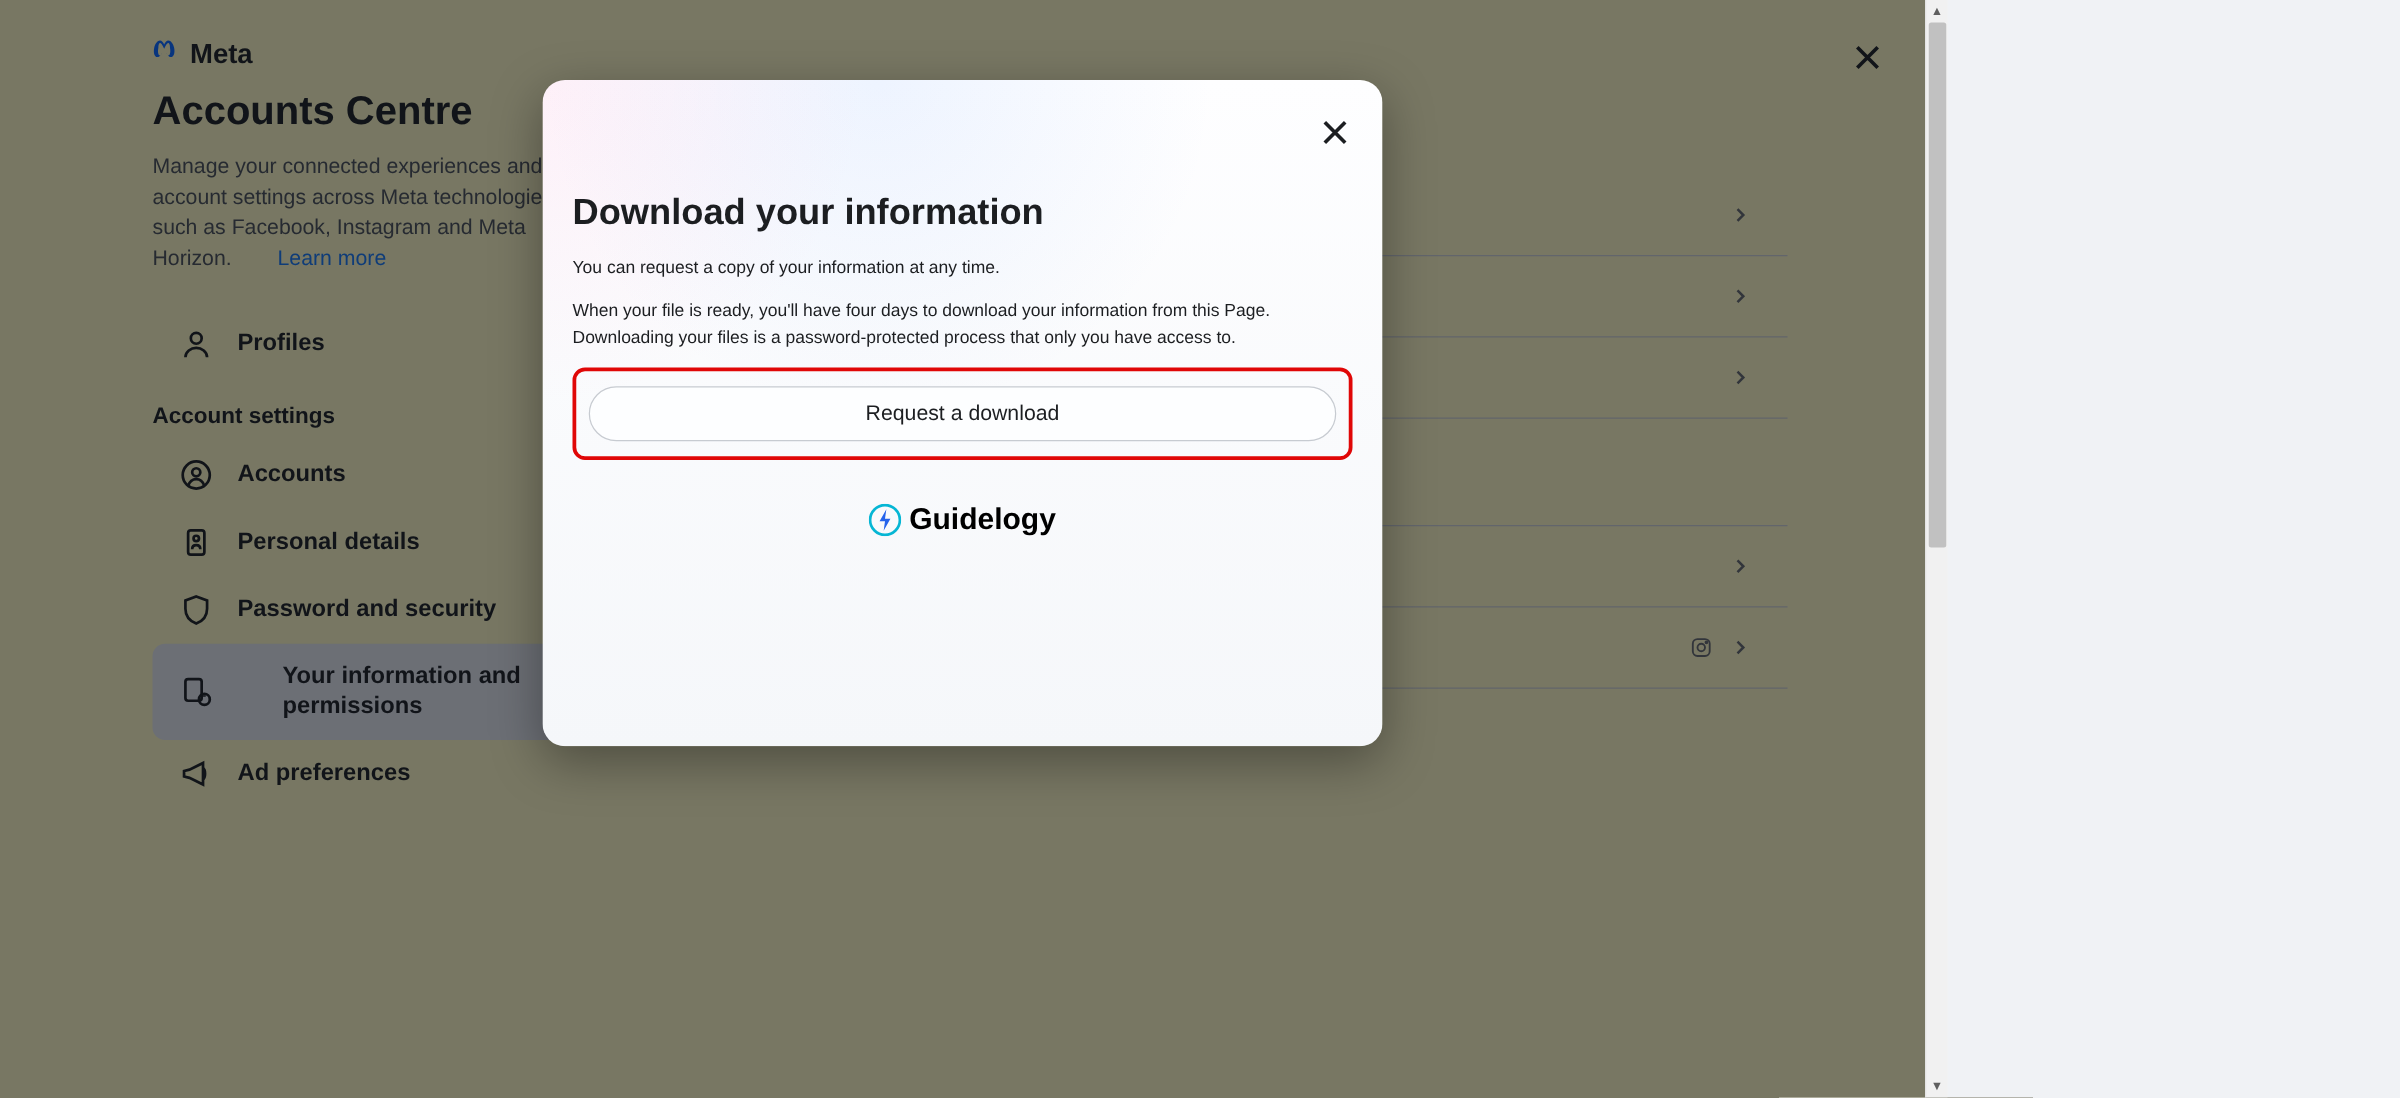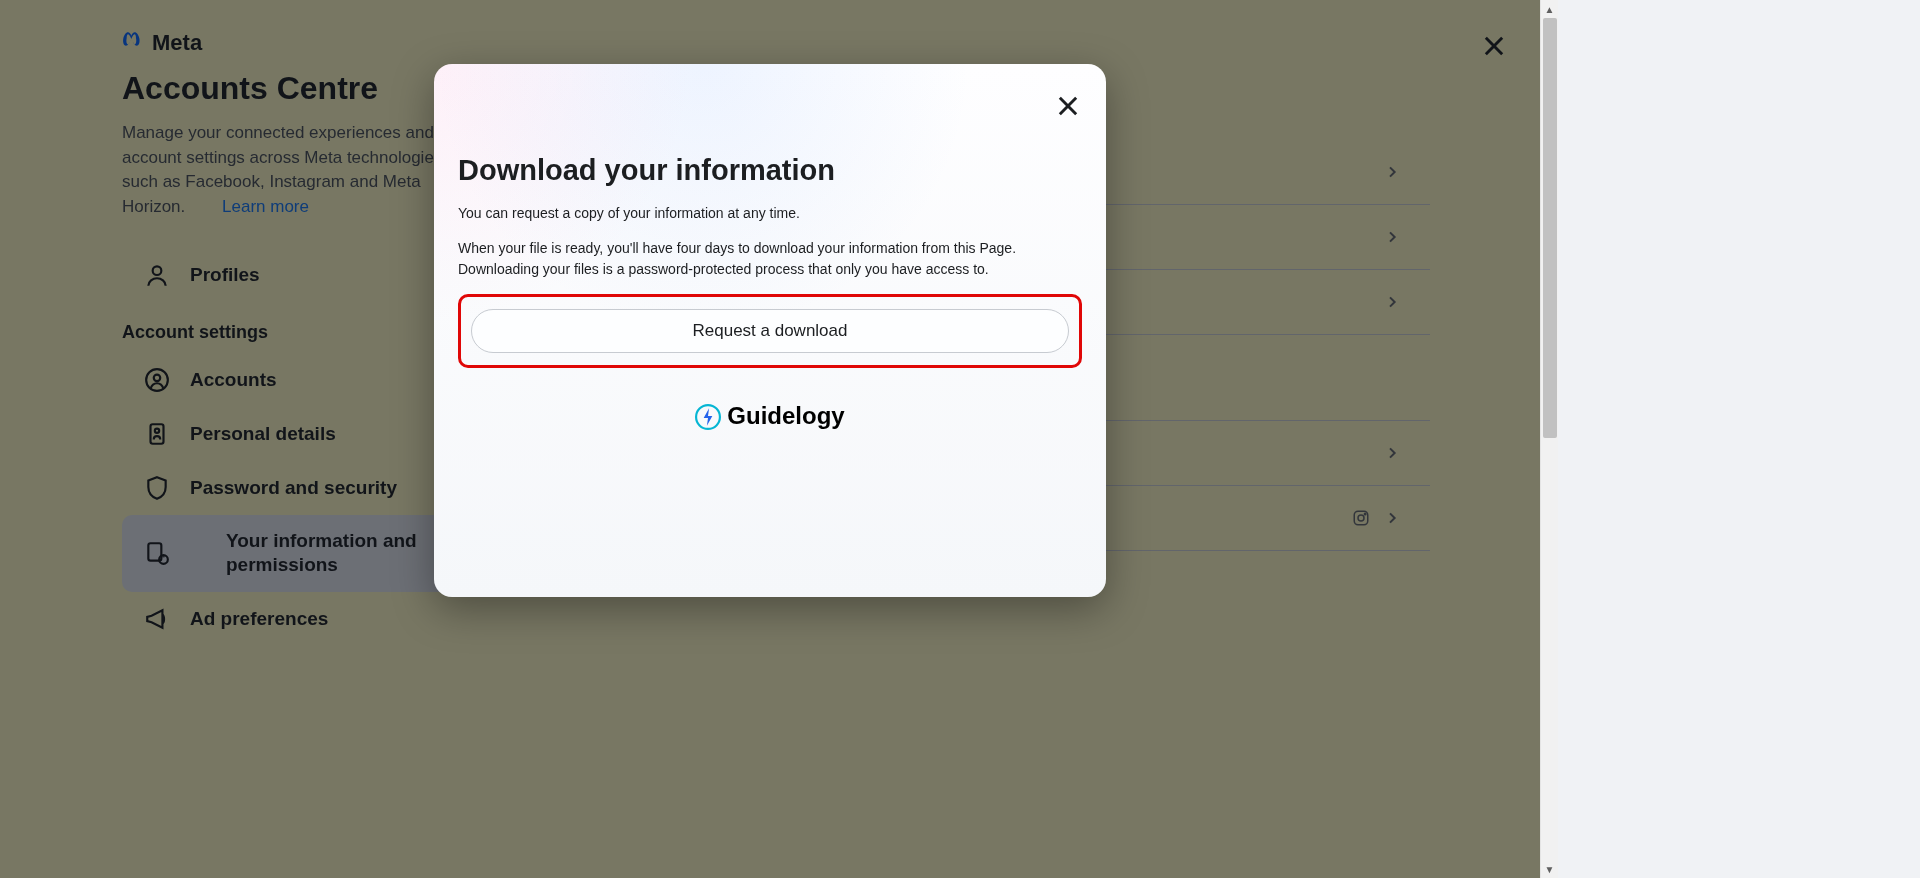--- a/index.html
+++ b/index.html
@@ -160,21 +160,21 @@
     border: 1px solid #c7cbd1;
     background: #fdfeff;
     font-size: 17px;
     font-weight: 500;
     color: #1c1e21;
     cursor: pointer;
   }
   .watermark {
     margin-top: 34px;
     display:flex;
-    align-items:flex-end;
+    align-items:center;
     justify-content:center;
     gap:6px;
   }
   .watermark-logo {
     width:26px; height:26px;
   }
   .watermark-text {
     font-size: 24px;
     font-weight: 800;
     color: #000;

